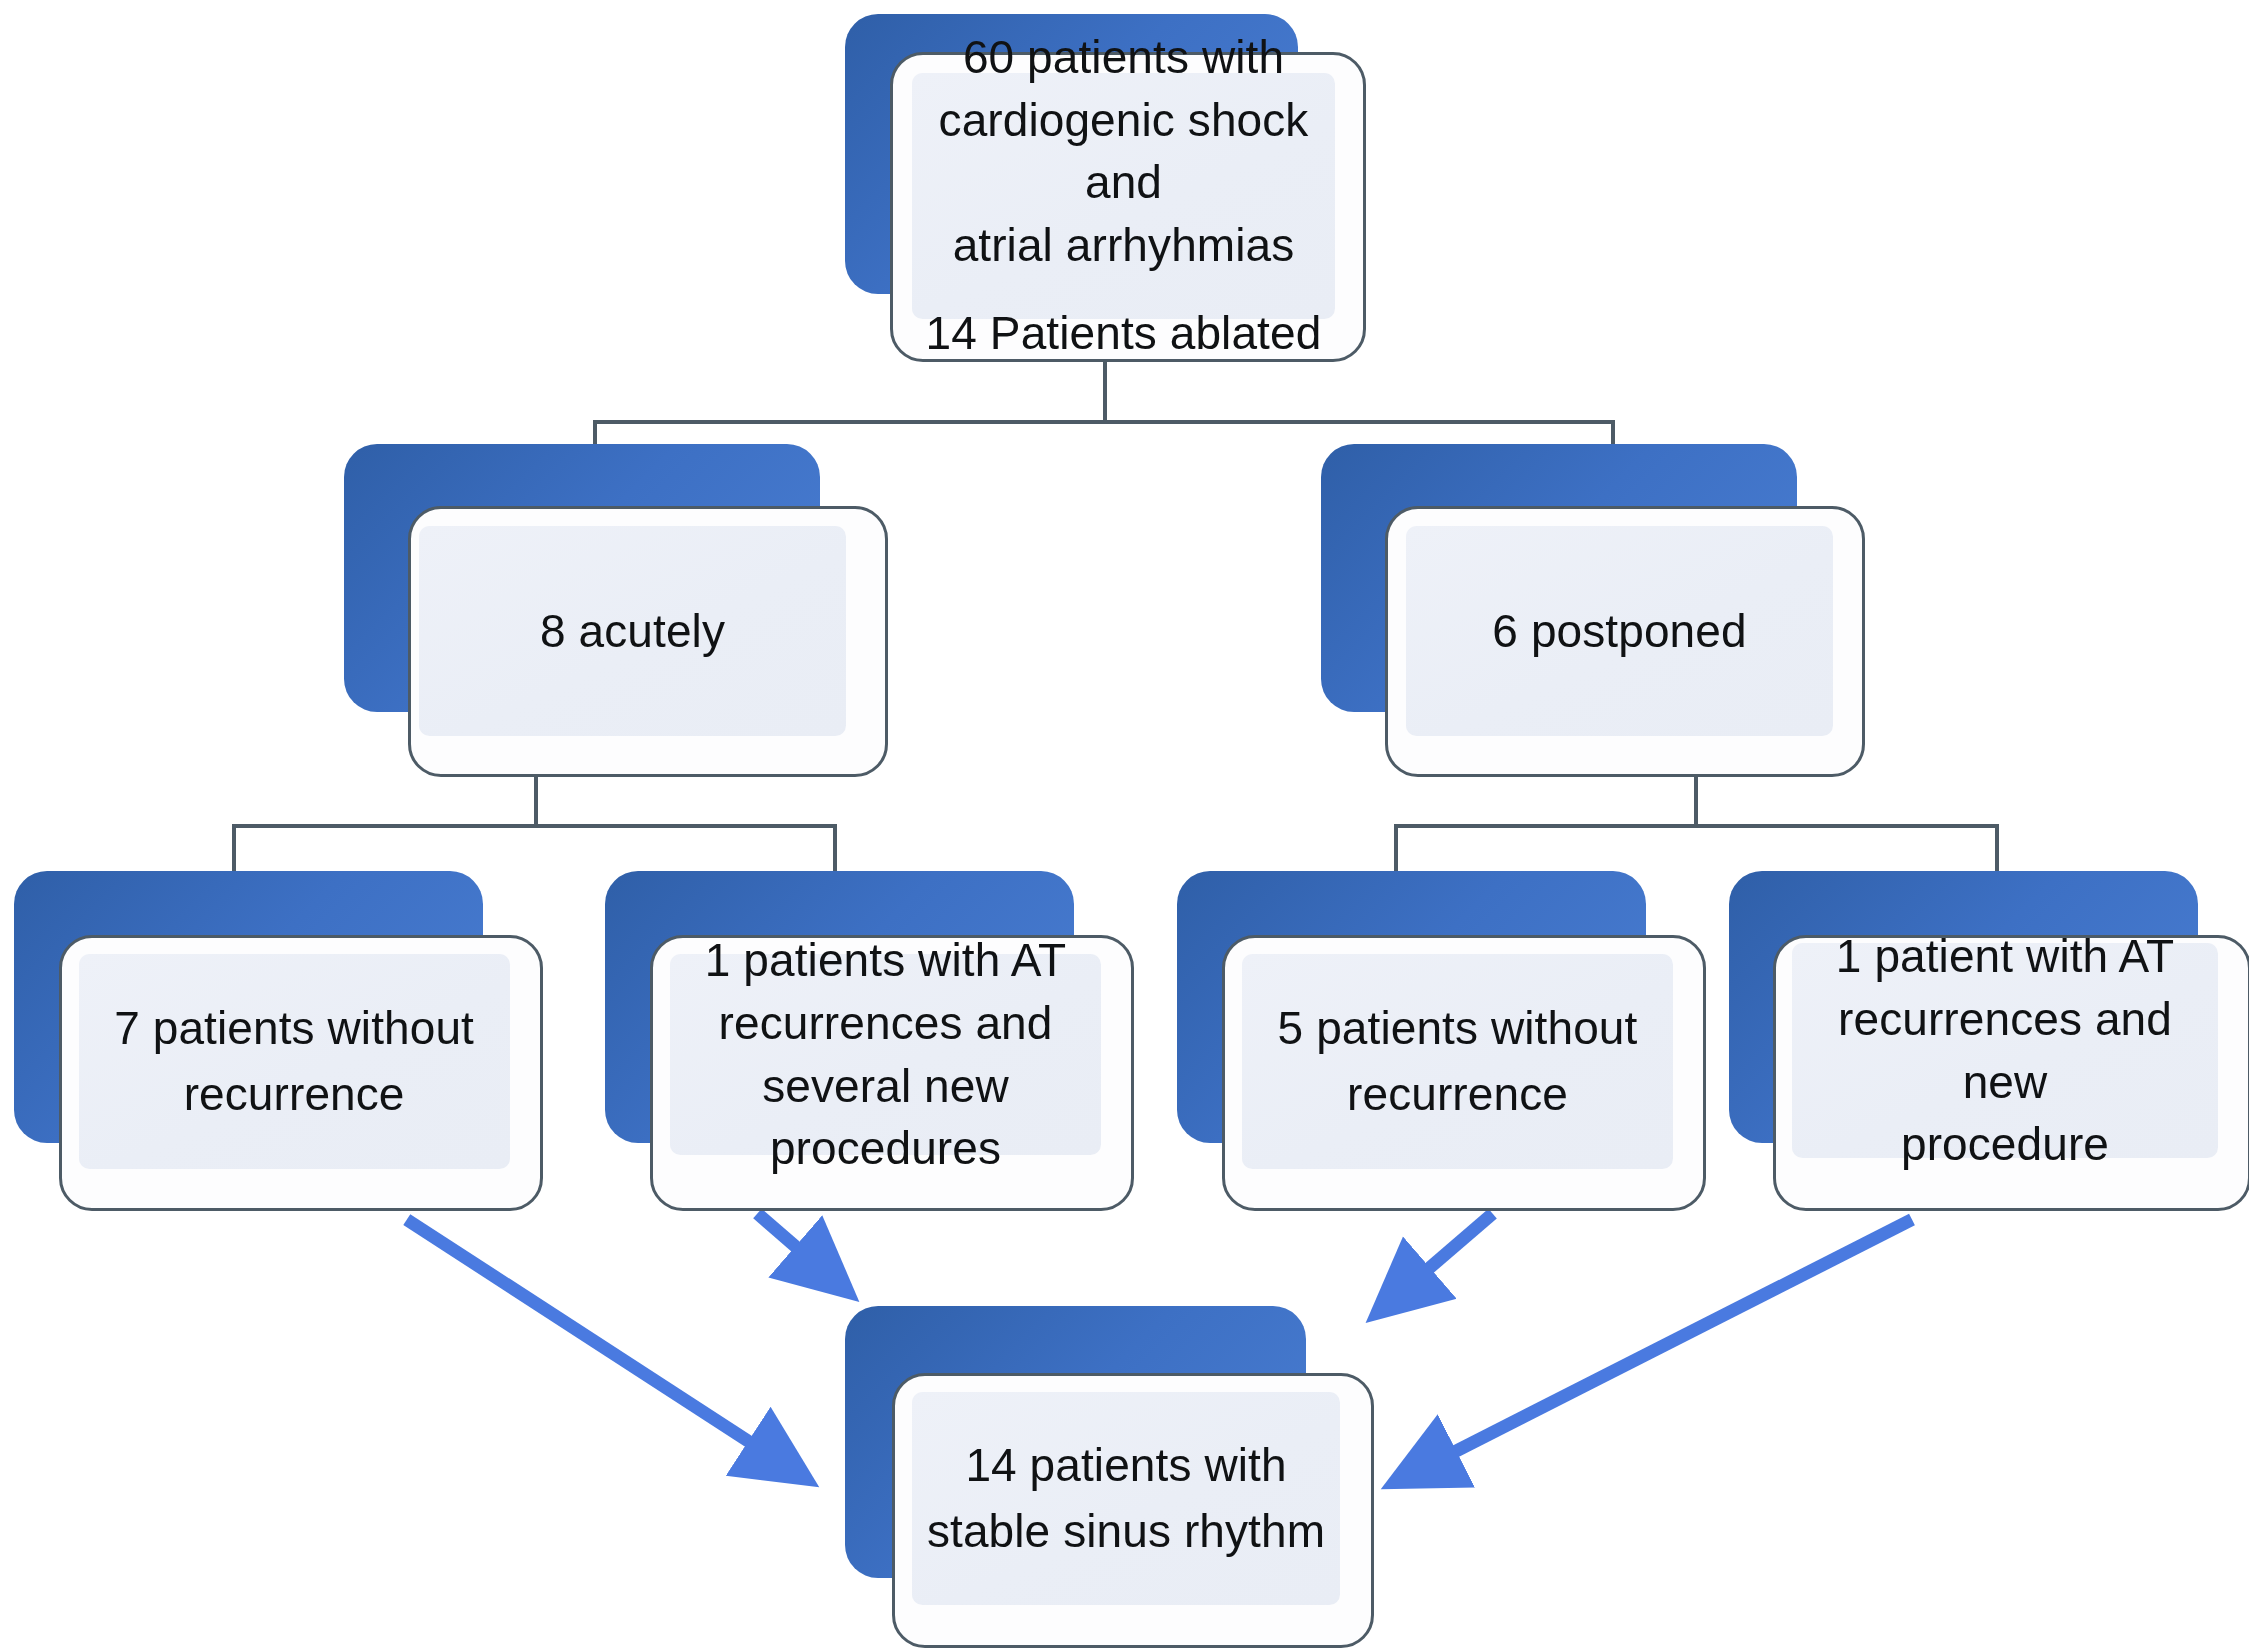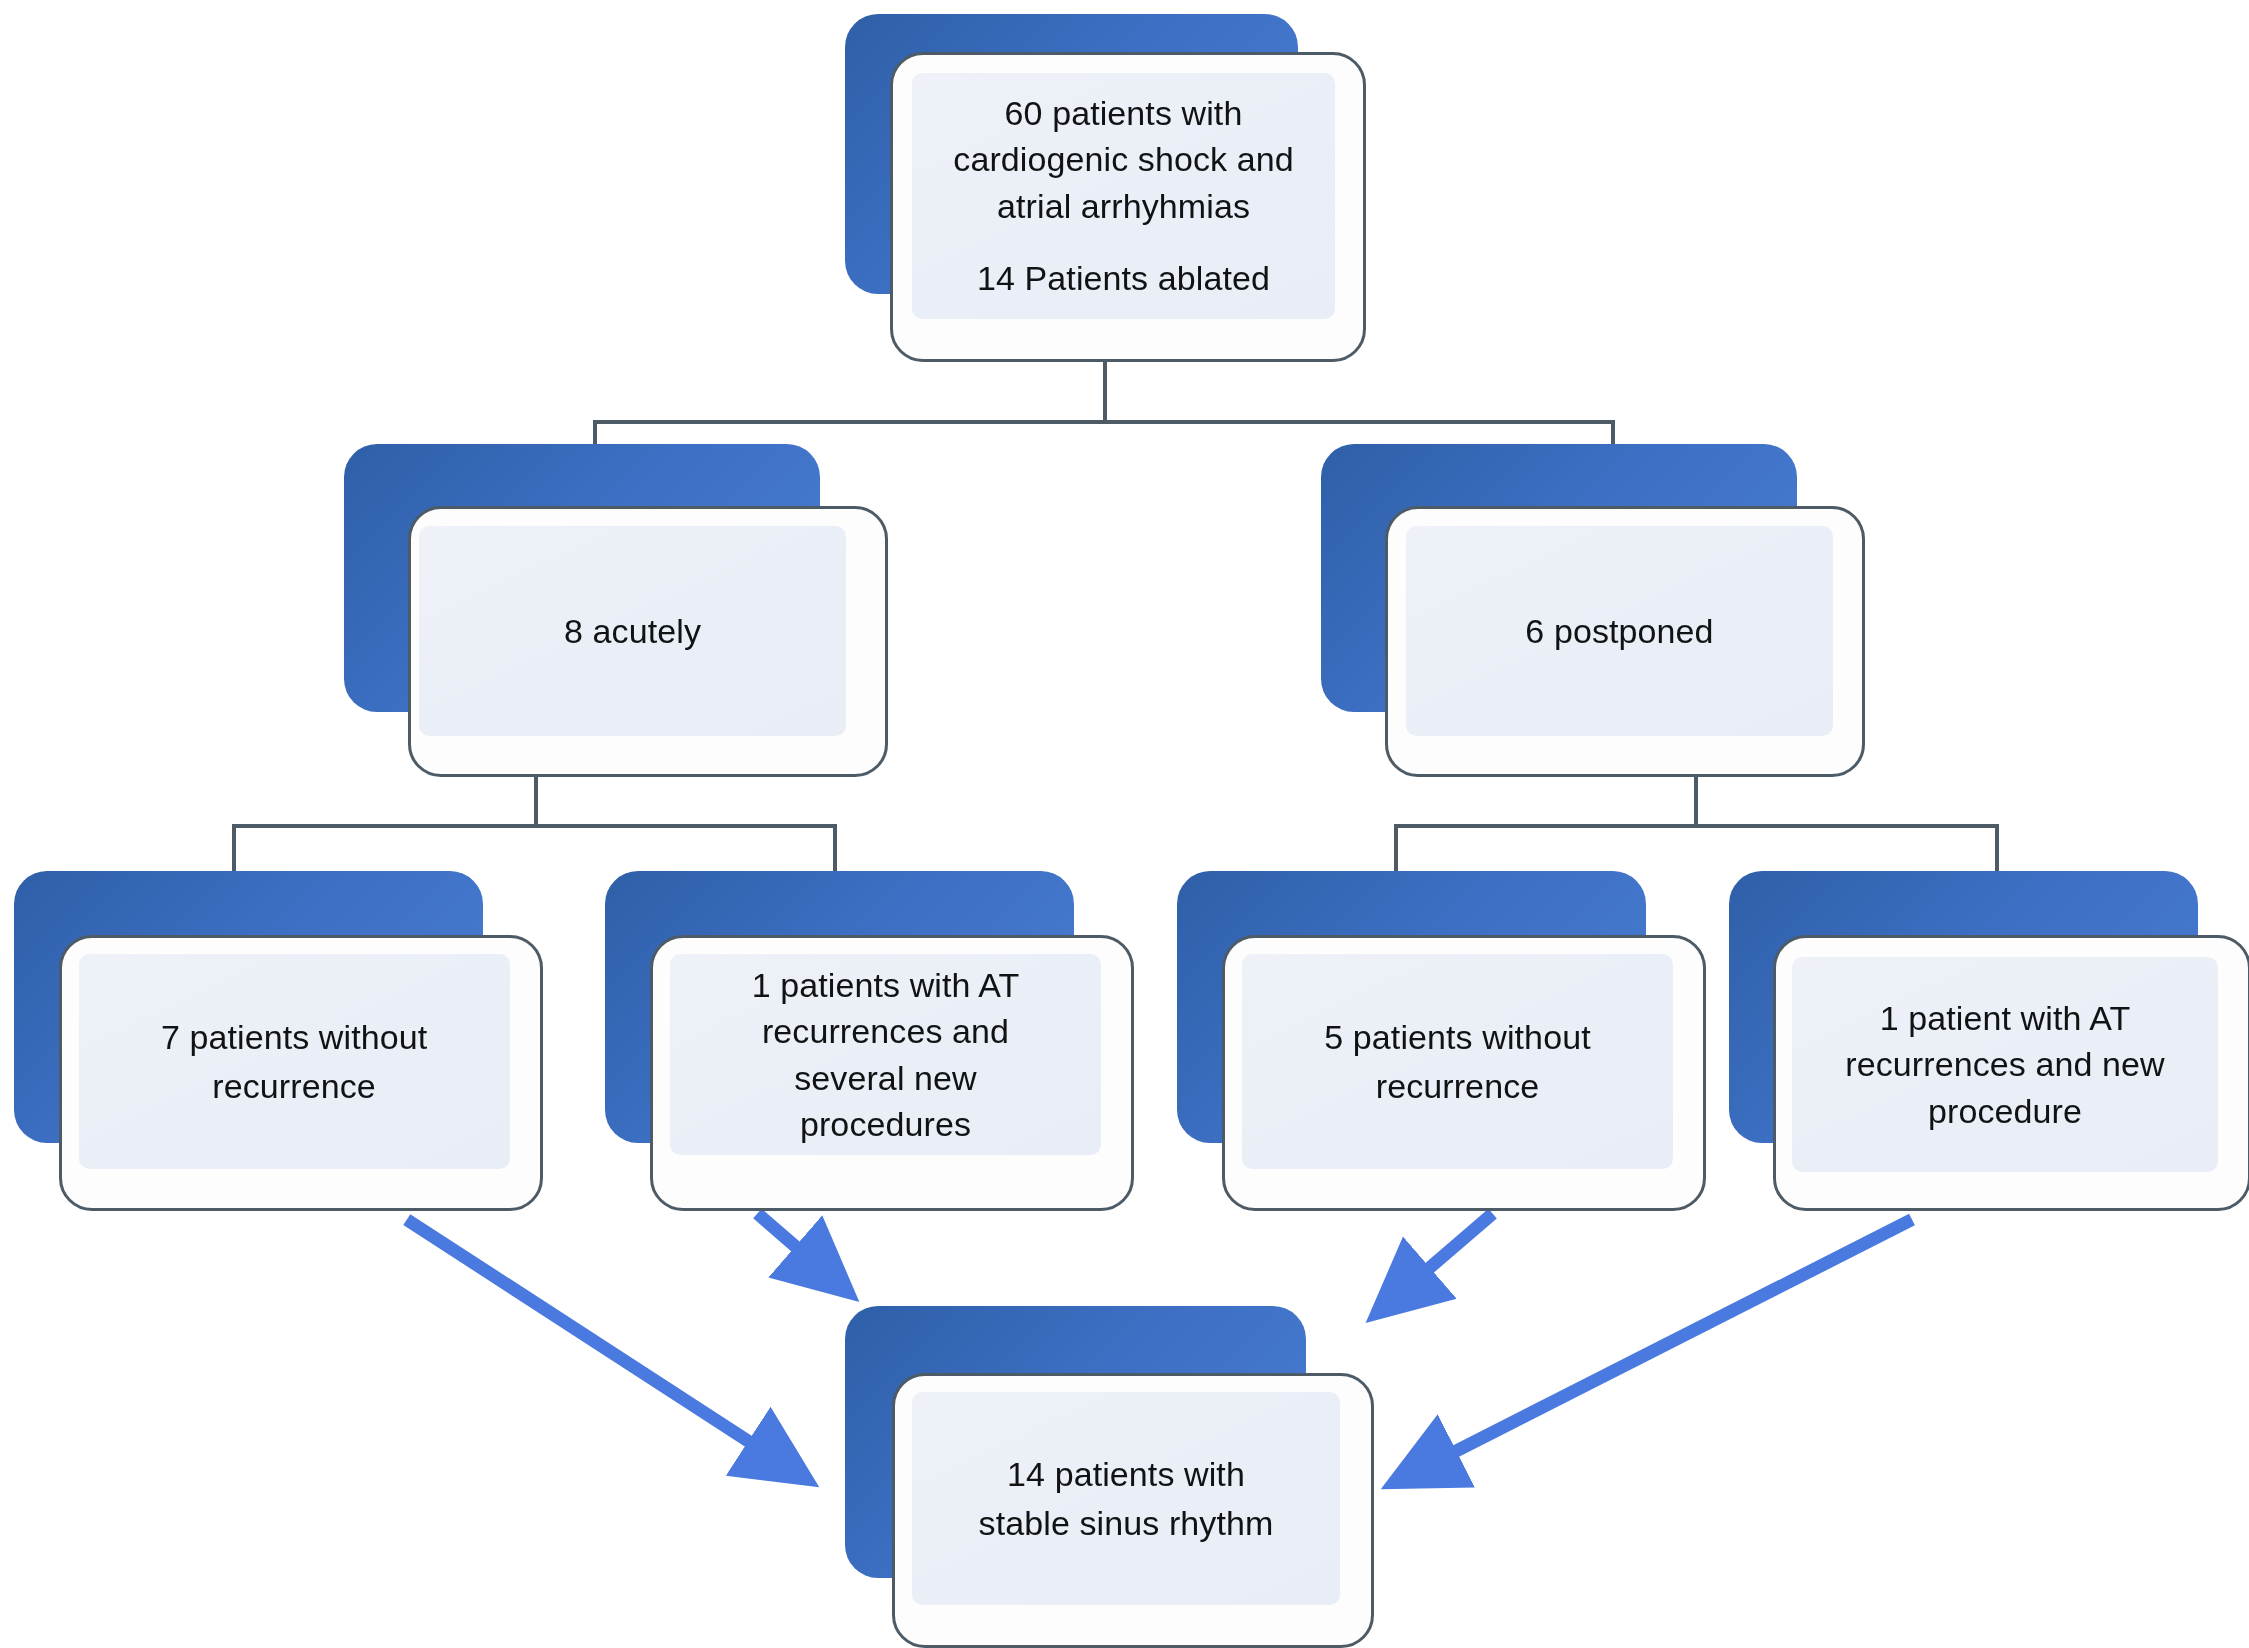--- a/index.html
+++ b/index.html
@@ -27,21 +27,21 @@
   .node .panel{
     position:absolute;
     background:linear-gradient(155deg,#eef1f8 0%,#eaeef6 55%,#e9edf5 100%);
     border-radius:10.6px;
     display:flex;align-items:center;justify-content:center;
     text-align:center;
     box-sizing:border-box;
   }
   .node .label{
     color:#101214;
-    font-size:34px;
+    font-size:46px;
     line-height:1.36;
     letter-spacing:0.1px;
     padding:0 10.6px;
     white-space:pre-line;
   }
   .node .label.two-line{line-height:1.42;}
   
   .node .panel.stacked{flex-direction:column;}
   .node .panel.stacked .label{padding:0 7.6px;}
   .node .panel.stacked .label.gap{margin-top:26px;}
@@ -142,21 +142,21 @@
     <div class="frame" style="left:45px;top:64px;width:484px;height:276px;"></div>
     <div class="panel" style="left:65px;top:83px;width:431px;height:215px;">
       <div class="label two-line">5 patients without
 recurrence</div>
     </div>
   </div>
 
   <div class="node" style="left:1729px;top:871px;width:521px;height:340px;">
     <div class="shadow" style="width:469px;height:272px;"></div>
     <div class="frame" style="left:44px;top:64px;width:478px;height:276px;"></div>
-    <div class="panel" style="left:63px;top:86px;width:426px;height:215px;">
+    <div class="panel" style="left:63px;top:72px;width:426px;height:215px;">
       <div class="label">1 patient with AT
 recurrences and new
 procedure</div>
     </div>
   </div>
 
   <div class="node" style="left:845px;top:1306px;width:529px;height:342px;">
     <div class="shadow" style="width:461px;height:272px;"></div>
     <div class="frame" style="left:47px;top:67px;width:482px;height:275px;"></div>
     <div class="panel" style="left:67px;top:86px;width:428px;height:213px;">

